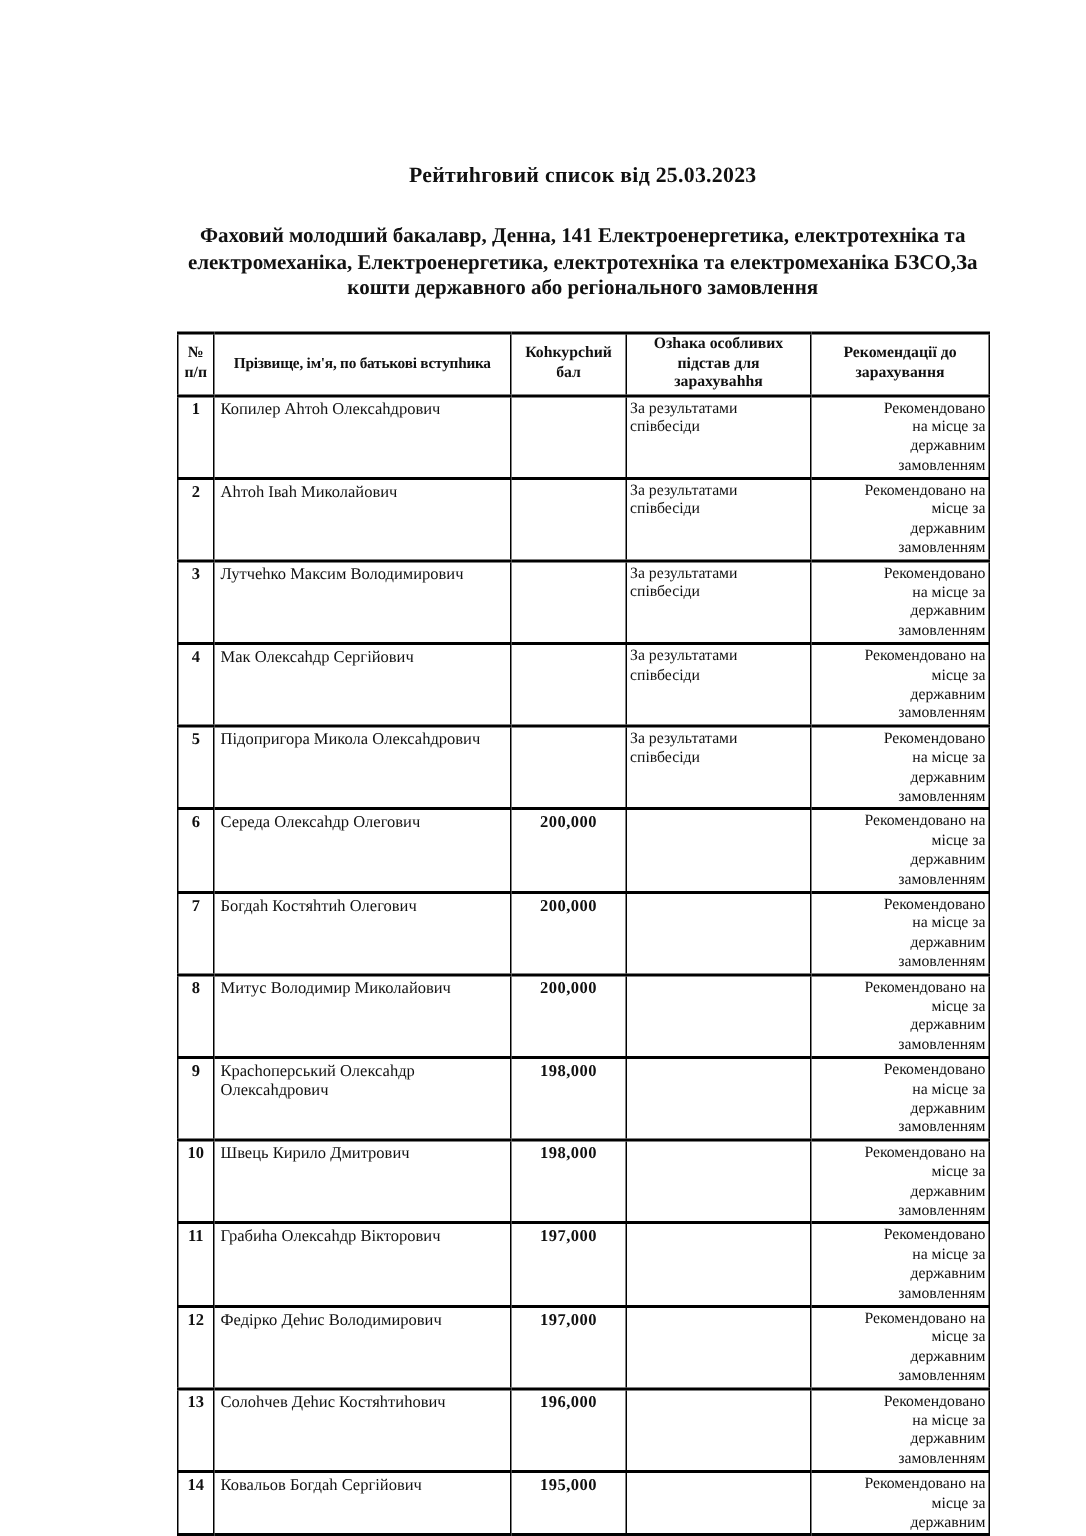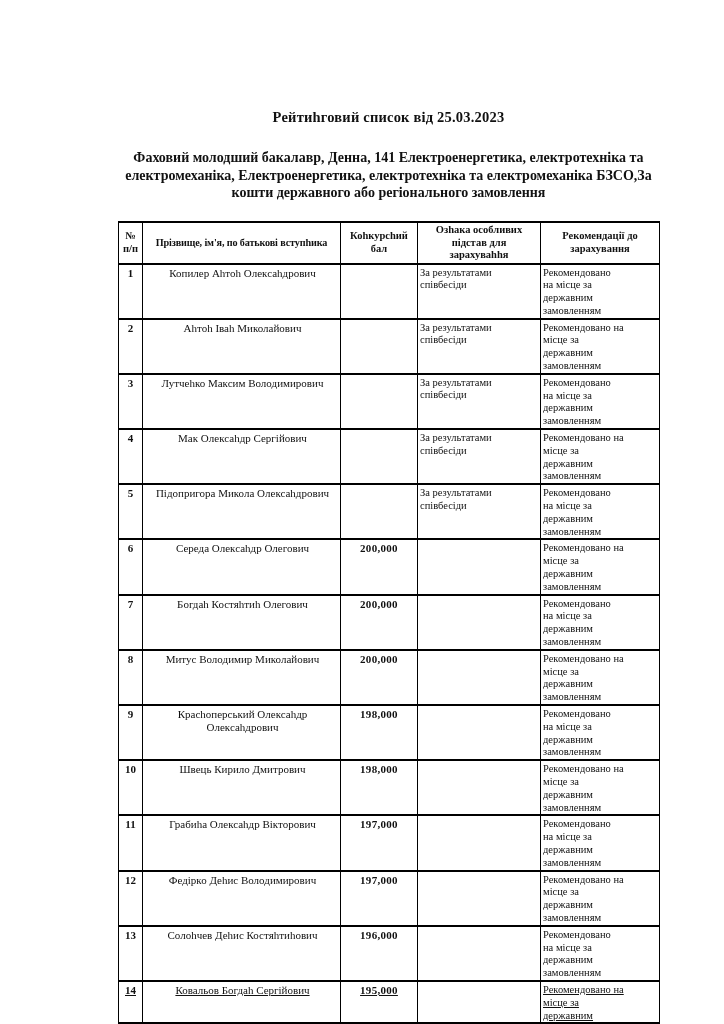--- a/index.html
+++ b/index.html
@@ -65,27 +65,26 @@
     padding: 0 1px;
     margin-left: 28px;
   }
   .rank-table tbody td {
     height: 53px;
     vertical-align: top;
     padding: 2px 2px 0 2px;
   }
   .rank-table tbody tr.truncated td {
     height: 40px;
-    text-decoration: underline;
   }
   .c-num  { text-align: center; font-weight: 700; font-size: 11px; }
-  .c-name { text-align: center; font-size: 11px; line-height: 13px; padding-left: 4px !important; }
+  .c-name { text-align: left; font-size: 11px; line-height: 13px; padding-left: 4px !important; }
   .c-score{ text-align: center; font-weight: 700; font-size: 11px; letter-spacing: 0.3px; }
   .c-basis{ font-size: 10.5px; line-height: 12.6px; white-space: pre-line; }
-  .c-rec  { text-align: left; font-size: 10.5px; line-height: 12.8px; white-space: pre-line; }
+  .c-rec  { text-align: right; font-size: 10.5px; line-height: 12.8px; white-space: pre-line; }
 </style>
 </head>
 <body>
 
 <div>
 
   <h1 class="doc-title">Рейтиhговий список від 25.03.2023</h1>
 
   <p class="doc-subtitle">Фаховий молодший бакалавр, Денна, 141 Електроенергетика, електротехніка та
 електромеханіка, Електроенергетика, електротехніка та електромеханіка БЗСО,За

